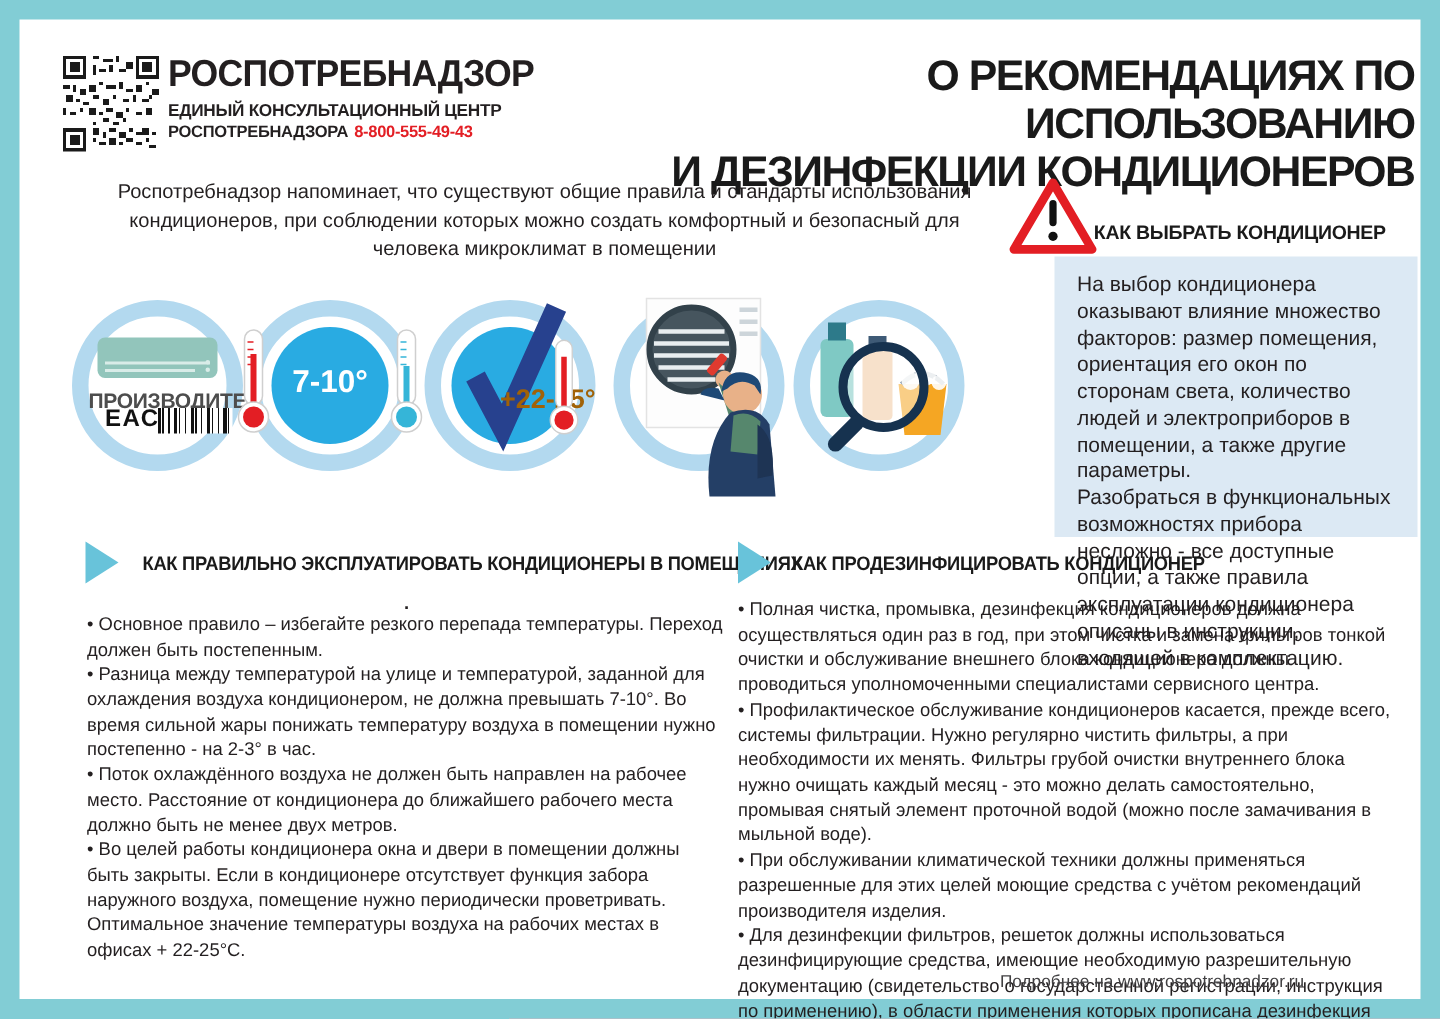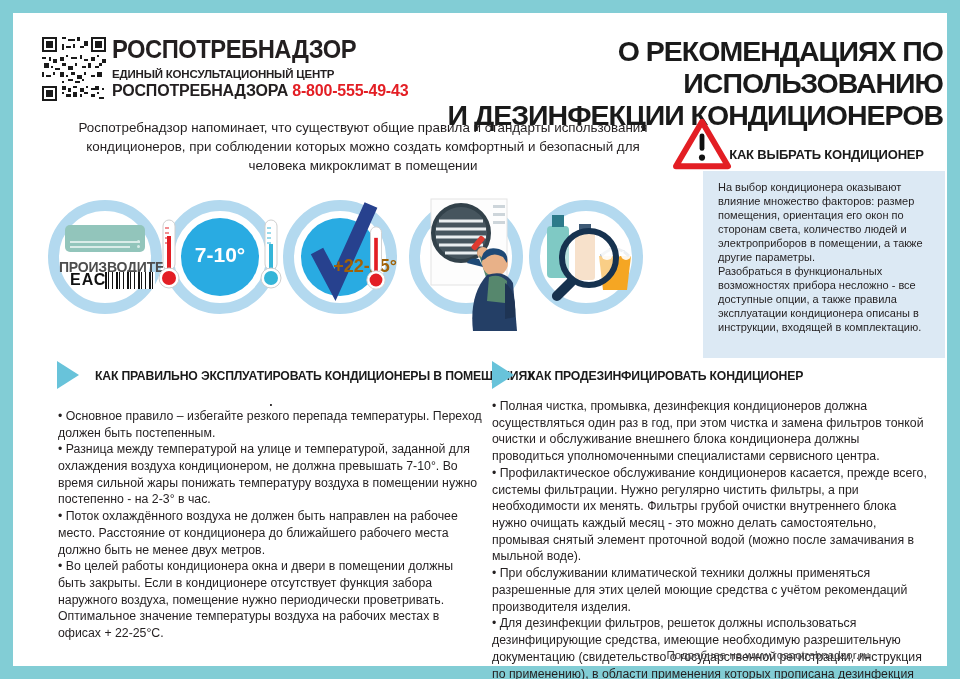--- a/index.html
+++ b/index.html
@@ -9,21 +9,21 @@
     background:#82cdd5;font-family:"Liberation Sans",sans-serif;color:#231f20;
     overflow:hidden;
   }
   #page{position:absolute;left:13px;top:13px;width:934px;height:653px;background:#ffffff;}
 
   
   .qr{position:absolute;left:29px;top:24px;width:64px;height:64px;}
   .logo-block{position:absolute;left:99px;top:22px;width:260px;}
   .logo-org{font-size:25px;font-weight:bold;letter-spacing:-0.5px;transform:scaleX(0.95);transform-origin:0 50%;white-space:nowrap;color:#231f20;}
   .logo-sub{font-size:11.5px;font-weight:bold;letter-spacing:-0.2px;margin-top:4px;white-space:nowrap;color:#231f20;}
-  .logo-sub2{font-size:16px;font-weight:bold;letter-spacing:-0.2px;margin-top:2px;white-space:nowrap;}
+  .logo-sub2{font-size:11px;font-weight:bold;letter-spacing:-0.2px;margin-top:2px;white-space:nowrap;}
   .phone{color:#e31e24;margin-left:4px;}
   .main-title{
     position:absolute;left:345px;top:22px;width:585px;text-align:right;
     font-size:28.5px;font-weight:bold;letter-spacing:-1px;line-height:1.13;color:#1a1a1a;
   }
 
   
   .intro{
     position:absolute;left:50px;top:106px;width:600px;text-align:center;
     font-size:13.4px;line-height:1.4;color:#231f20;
@@ -43,21 +43,21 @@
     background:repeating-linear-gradient(90deg,#111 0 2px,#fff 2px 3px,#111 3px 4px,#fff 4px 7px,#111 7px 8px,#fff 8px 11px);}
   .ac-unit{position:absolute;left:6px;top:14px;width:80px;height:27px;border-radius:5px;background:#92c5bb;}
   .ac-line{position:absolute;left:5px;height:2px;background:#d9ece8;width:70px;}
   .ac-dot{position:absolute;width:3px;height:3px;border-radius:50%;background:#d9ece8;}
 
   
   .warn-tri{position:absolute;left:658px;top:104px;width:62px;height:56px;}
   .sb-heading{position:absolute;left:695px;top:134px;width:237px;text-align:center;
     font-size:13px;font-weight:bold;letter-spacing:-0.2px;color:#1a1a1a;}
   .sb-panel{position:absolute;left:690px;top:158px;width:242px;height:187px;background:#dce9f4;
-    padding:10px 13px 0 15px;font-size:11px;line-height:1.27;color:#231f20;}
+    padding:10px 13px 0 15px;font-size:14px;line-height:1.27;color:#231f20;}
   .sb-panel p{margin:0;}
 
   
   .play{
     position:absolute;width:0;height:0;
     border-left:22px solid #68c3da;border-top:14px solid transparent;border-bottom:14px solid transparent;
   }
   .sec-heading{position:absolute;font-size:13px;font-weight:bold;letter-spacing:-0.2px;color:#1a1a1a;
     transform:scaleX(0.94);transform-origin:0 50%;white-space:nowrap;}
   .sec-list{position:absolute;font-size:12.3px;line-height:1.36;color:#231f20;}

